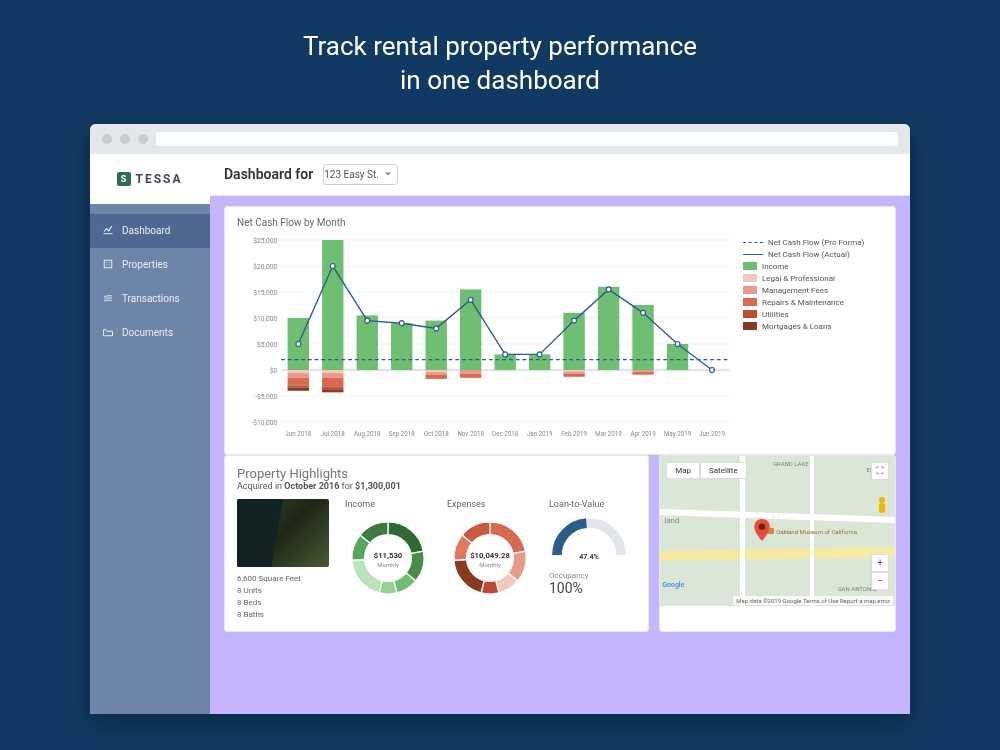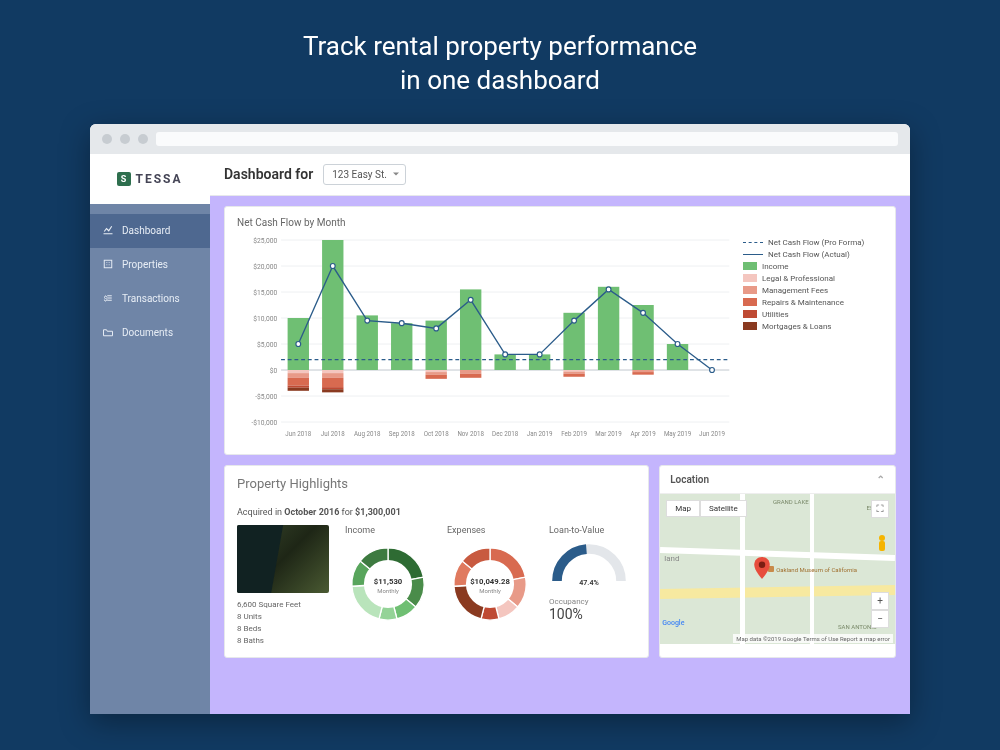--- a/index.html
+++ b/index.html
@@ -20,41 +20,41 @@
   .brand { background: #fff; color: #445; padding: 18px 10px; text-align: center; font-size: 12px; letter-spacing: 2px; font-weight: 700; display:flex; align-items:center; justify-content:center; gap:4px;}
   .brand .logo-icon { width:14px; height:14px; background:#2e6f4e; color:#fff; display:inline-flex; align-items:center; justify-content:center; font-size:9px; font-weight:700; border-radius:2px;}
   .nav { padding-top: 10px; font-size: 10px; }
   .nav-item { display: flex; align-items: center; gap: 8px; padding: 10px 12px; cursor: pointer; }
   .nav-item.active { background: #4e6890; }
   .nav-item svg { width: 12px; height: 12px; flex-shrink:0; }
 
   .main { flex: 1; background: #c4b5fd; overflow: hidden; display:flex; flex-direction:column;}
   .page-header { background: #fff; padding: 10px 14px; border-bottom: 1px solid #e6e8eb; display:flex; align-items:center; gap:10px;}
   .page-header h2 { font-size: 14px; font-weight: 600; color: #333; }
-  .select { border: 1px solid #ccd2d8; border-radius: 3px; font-size: 10px; padding: 4px 18px 4px 8px; background: #fff; position: relative; color:#555; display:inline-flex; align-items:center;}
+  .select { border: 1px solid #ccd2d8; border-radius: 3px; font-size: 10px; padding: 4px 18px 4px 0; background: #fff; position: relative; color:#555; display:inline-flex; align-items:center;}
   .select:after { content: ""; position: absolute; right: 6px; top: 50%; border: 3px solid transparent; border-top-color: #888; transform: translateY(-25%); }
 
-  .content-scroll { padding: 10px 14px 0; display:flex; flex-direction:column; gap:10px; overflow:hidden;}
+  .content-scroll { padding: 10px 14px 0; display:flex; flex-direction:column; gap:0; overflow:hidden;}
 
   .card { background: #fff; border: 1px solid #e6e8eb; border-radius: 3px; padding: 10px 12px; }
   .card-title { font-size: 10px; color: #666; margin-bottom: 6px; }
 
   
   .chart-wrap { display:flex; gap:8px; }
   .chart { position: relative; flex:1; height: 210px; }
   .chart svg { width: 100%; height: 100%; }
   .legend { width: 140px; font-size: 8px; color: #555; padding-top: 4px; }
   .legend-row { display: flex; align-items: center; gap: 5px; margin-bottom: 3px; }
   .sw { width: 14px; height: 8px; }
   .sw-line { width:20px; height:0; border-top:1.5px solid #2b5c8a;}
   .sw-dash { width:20px; height:0; border-top:1.5px dashed #2b5c8a;}
 
   .bottom-row { display:flex; gap:10px; }
   .highlights { flex: 1.7; }
-  .highlights h3 { font-size: 13px; font-weight: 400; color: #777; margin-bottom: 16px;}
+  .highlights h3 { font-size: 13px; font-weight: 400; color: #777; margin-bottom: 0;}
   .acq { font-size: 9px; color:#555; margin-bottom:8px;}
   .hl-grid { display:flex; gap:16px; align-items:flex-start;}
   .thumb { width:92px; }
   .thumb-img { width:92px; height:68px; background: linear-gradient(135deg,#3a4a2e 0%, #1e2616 50%, #4a5a32 100%); border-radius:2px; position:relative; overflow:hidden;}
   .thumb-img:before { content:""; position:absolute; left:-10px; top:-10px; width:50px; height:90px; background:#122; transform:skewX(-10deg);}
   .thumb-facts { font-size:8px; color:#666; line-height:1.5; margin-top:6px;}
   .metric { text-align:center; }
   .metric-label { font-size:9px; color:#666; margin-bottom:6px; text-align:left;}
   .donut { width:86px; height:86px; }
   .donut-center { font-size:9px; font-weight:700; fill:#333;}
@@ -327,24 +327,20 @@
                   <path id="ltv-arc" fill="none" stroke="#2b5c8a" stroke-width="12" d="M10 49.99999999999999 A40 40 0 0 1 46.7363755372737 10.133362878638806"></path>
                   <text x="50" y="55" text-anchor="middle" class="gauge-val">47.4%</text>
                 </svg>
                 <div class="occ-label">Occupancy</div>
                 <div class="occ-val">100%</div>
               </div>
             </div>
           </div>
 
           <div class="card loc-card">
-            <div class="loc-head">
-              <span>Location</span>
-              <span style="color:#aaa;font-size:10px;">⌃</span>
-            </div>
             <div class="mapbox">
               <div class="map-road" style="left:0;top:38%;width:100%;height:6px;transform:rotate(2deg);"></div>
               <div class="map-road" style="left:0;top:62%;width:100%;height:10px;background:#f7e9a0;transform:rotate(-1deg);"></div>
               <div class="map-road" style="left:34%;top:0;width:5px;height:100%;"></div>
               <div class="map-road" style="left:64%;top:0;width:4px;height:100%;"></div>
               <div class="map-label" style="top:4px;left:48%;">GRAND LAKE</div>
               <div class="map-label" style="top:10px;right:6px;">ESHORE</div>
               <div class="map-label" style="bottom:14px;right:18px;">SAN ANTONIO</div>
               <div class="map-label" style="top:60px;left:4px;color:#888;font-size:8px;">land</div>
               <div class="map-poi" style="top:48%;left:46%;">

